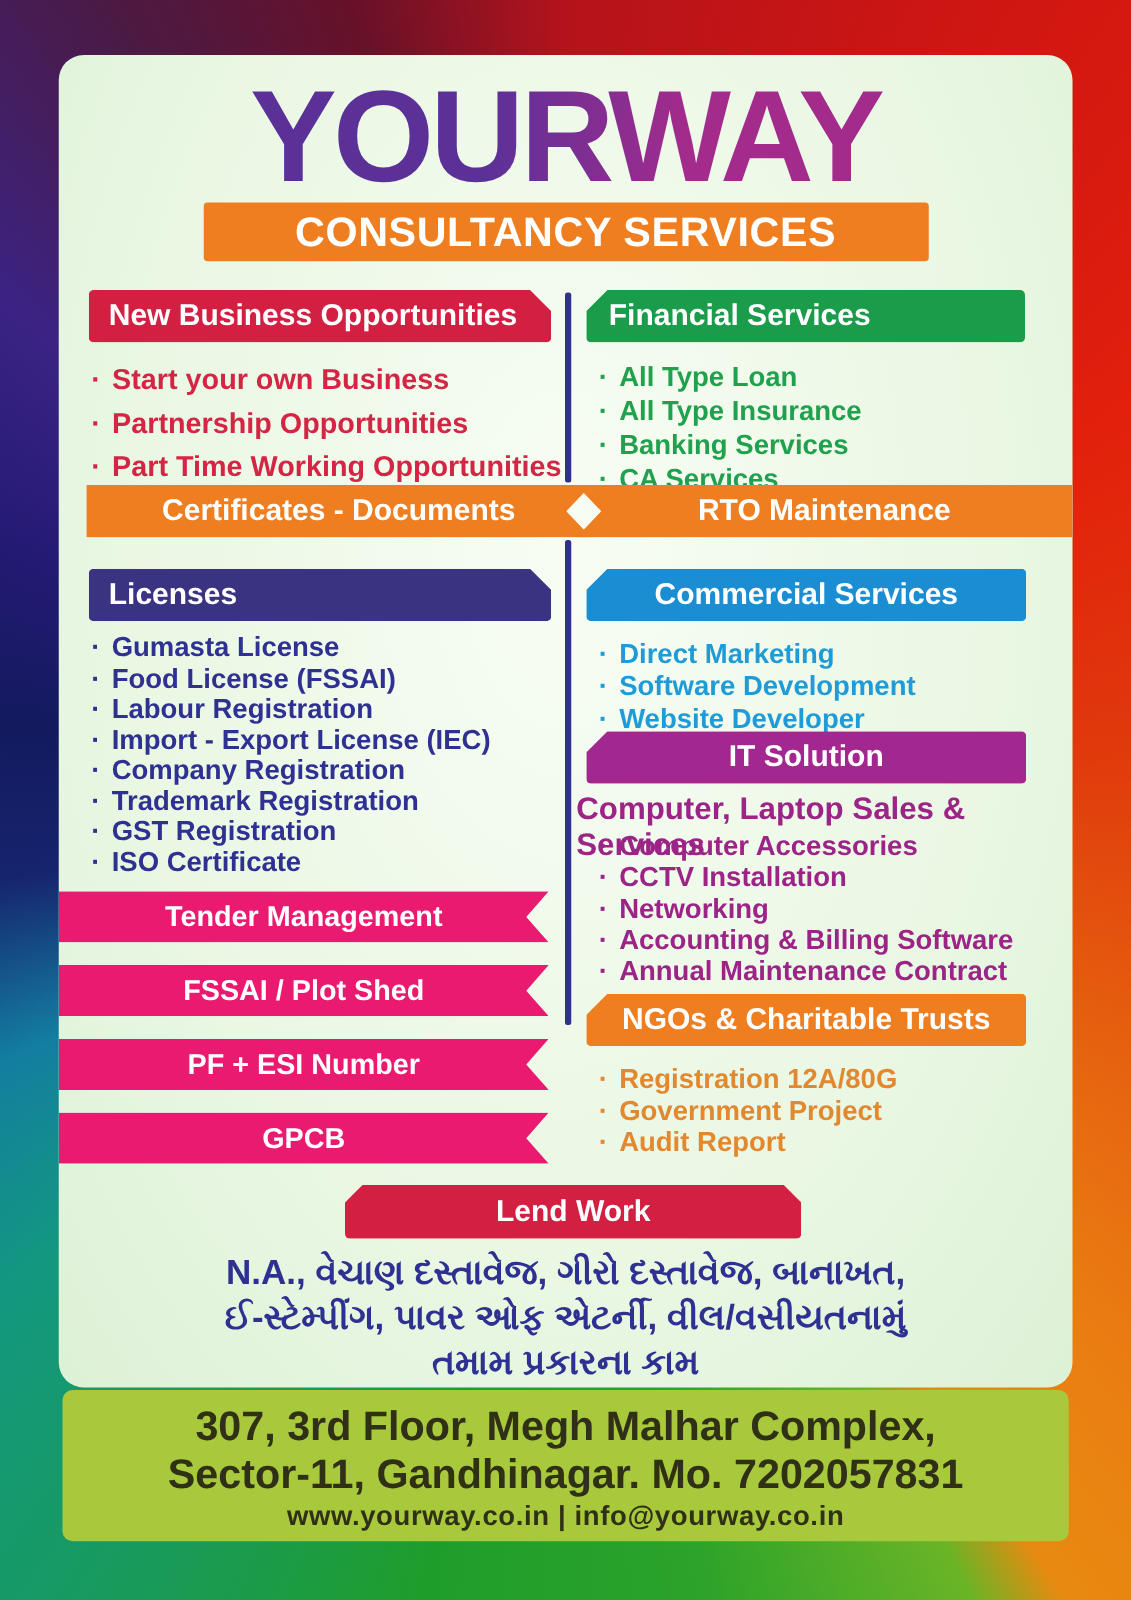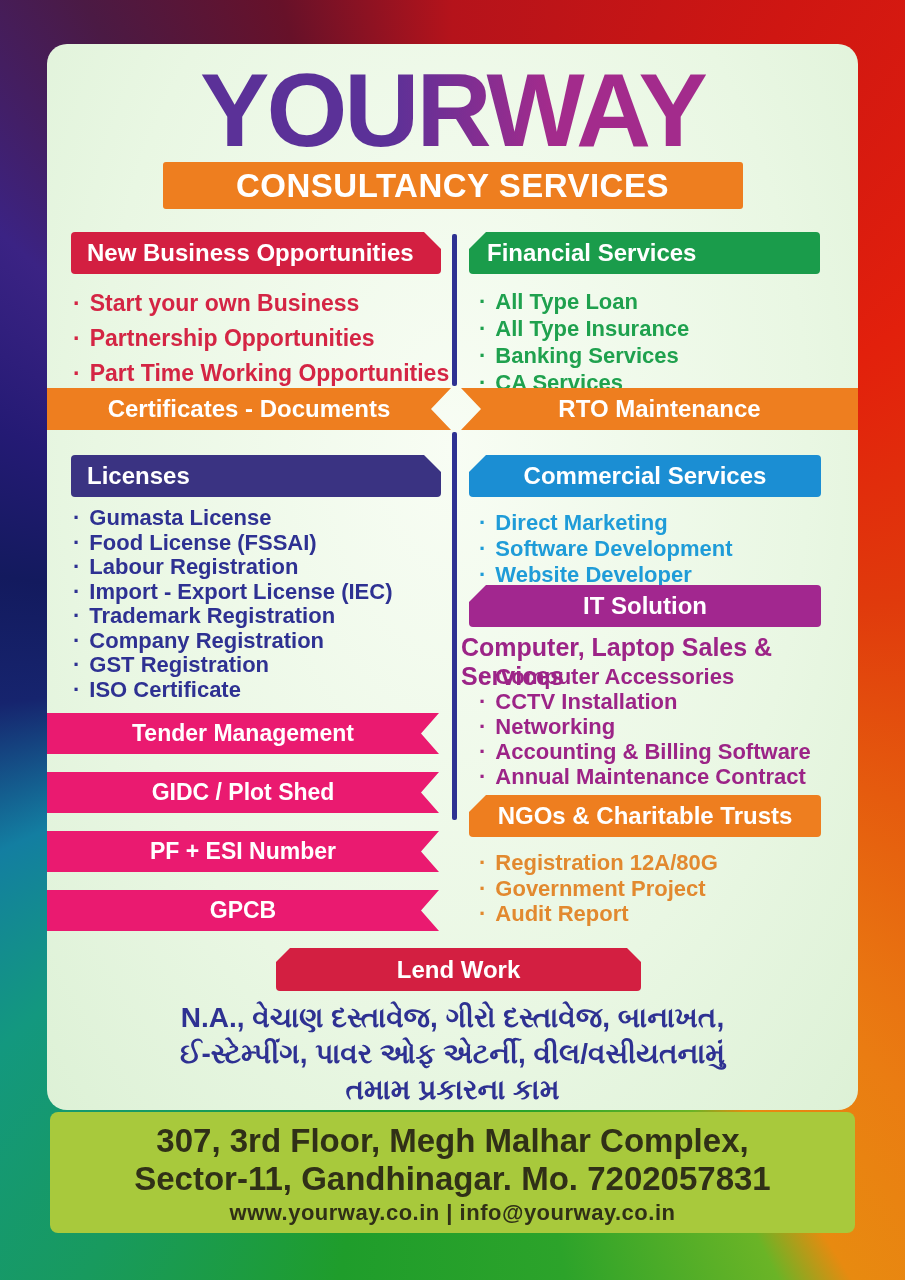--- a/index.html
+++ b/index.html
@@ -29,21 +29,21 @@
   .subtitle-banner{
     position:absolute;top:118px;left:50%;transform:translateX(-50%);
     width:580px;height:47px;background:var(--orange,#ee7e1f);
     color:#fff;font-size:33px;line-height:47px;text-align:center;letter-spacing:.5px;
     border-radius:3px;
   }
   
   .hbanner{position:absolute;height:42px;color:#fff;font-size:24px;line-height:42px;border-radius:4px;}
   .cut-tr{clip-path:polygon(0 0,calc(100% - 17px) 0,100% 17px,100% 100%,0 100%);}
   .cut-tl{clip-path:polygon(17px 0,100% 0,100% 100%,0 100%,0 17px);}
-  .notch-r{clip-path:polygon(0 0,100% 0,calc(100% - 20px) 50%,100% 100%,0 100%);border-radius:0;}
+  .notch-r{clip-path:polygon(0 0,100% 0,calc(100% - 20px) 50%,100% 100%,0 100%);border-radius:0;margin-left:22px;}
   .notch-l{clip-path:polygon(0 0,100% 0,100% 100%,0 100%,20px 50%);border-radius:0;}
   .cut-top{clip-path:polygon(14px 0,calc(100% - 14px) 0,100% 14px,100% 100%,0 100%,0 14px);}
   .center{text-align:center;}
   
   .nbo-banner{left:24px;top:188px;width:370px;background:var(--crimson,#d31f41);padding-left:16px;box-sizing:border-box;}
   .cert-banner{left:0;top:344px;width:404px;background:var(--orange,#ee7e1f);}
   .lic-banner{left:24px;top:411px;width:370px;background:var(--navy,#3a3382);padding-left:16px;box-sizing:border-box;}
   .ribbon{position:absolute;left:0;width:392px;height:41px;background:var(--pink,#ea1a70);
     color:#fff;font-size:23px;line-height:41px;text-align:center;
     clip-path:polygon(0 0,100% 0,calc(100% - 18px) 50%,100% 100%,0 100%);}
@@ -108,28 +108,28 @@
     </div>
 
     <div class="hbanner notch-r cert-banner center">Certificates - Documents</div>
 
     <div class="hbanner cut-tr lic-banner">Licenses</div>
     <div class="list lic-list">
       <div class="item">Gumasta License</div>
       <div class="item">Food License (FSSAI)</div>
       <div class="item">Labour Registration</div>
       <div class="item">Import - Export License (IEC)</div>
+      <div class="item">Company Registration</div>
       <div class="item">Trademark Registration</div>
-      <div class="item">Company Registration</div>
       <div class="item">GST Registration</div>
       <div class="item">ISO Certificate</div>
     </div>
 
     <div class="ribbon" style="top:669px">Tender Management</div>
-    <div class="ribbon" style="top:728px">GIDC / Plot Shed</div>
+    <div class="ribbon" style="top:728px">FSSAI / Plot Shed</div>
     <div class="ribbon" style="top:787px">PF + ESI Number</div>
     <div class="ribbon" style="top:846px">GPCB</div>
 
     <div class="hbanner cut-tl fin-banner">Financial Services</div>
     <div class="list fin-list">
       <div class="item">All Type Loan</div>
       <div class="item">All Type Insurance</div>
       <div class="item">Banking Services</div>
       <div class="item">CA Services</div>
     </div>

